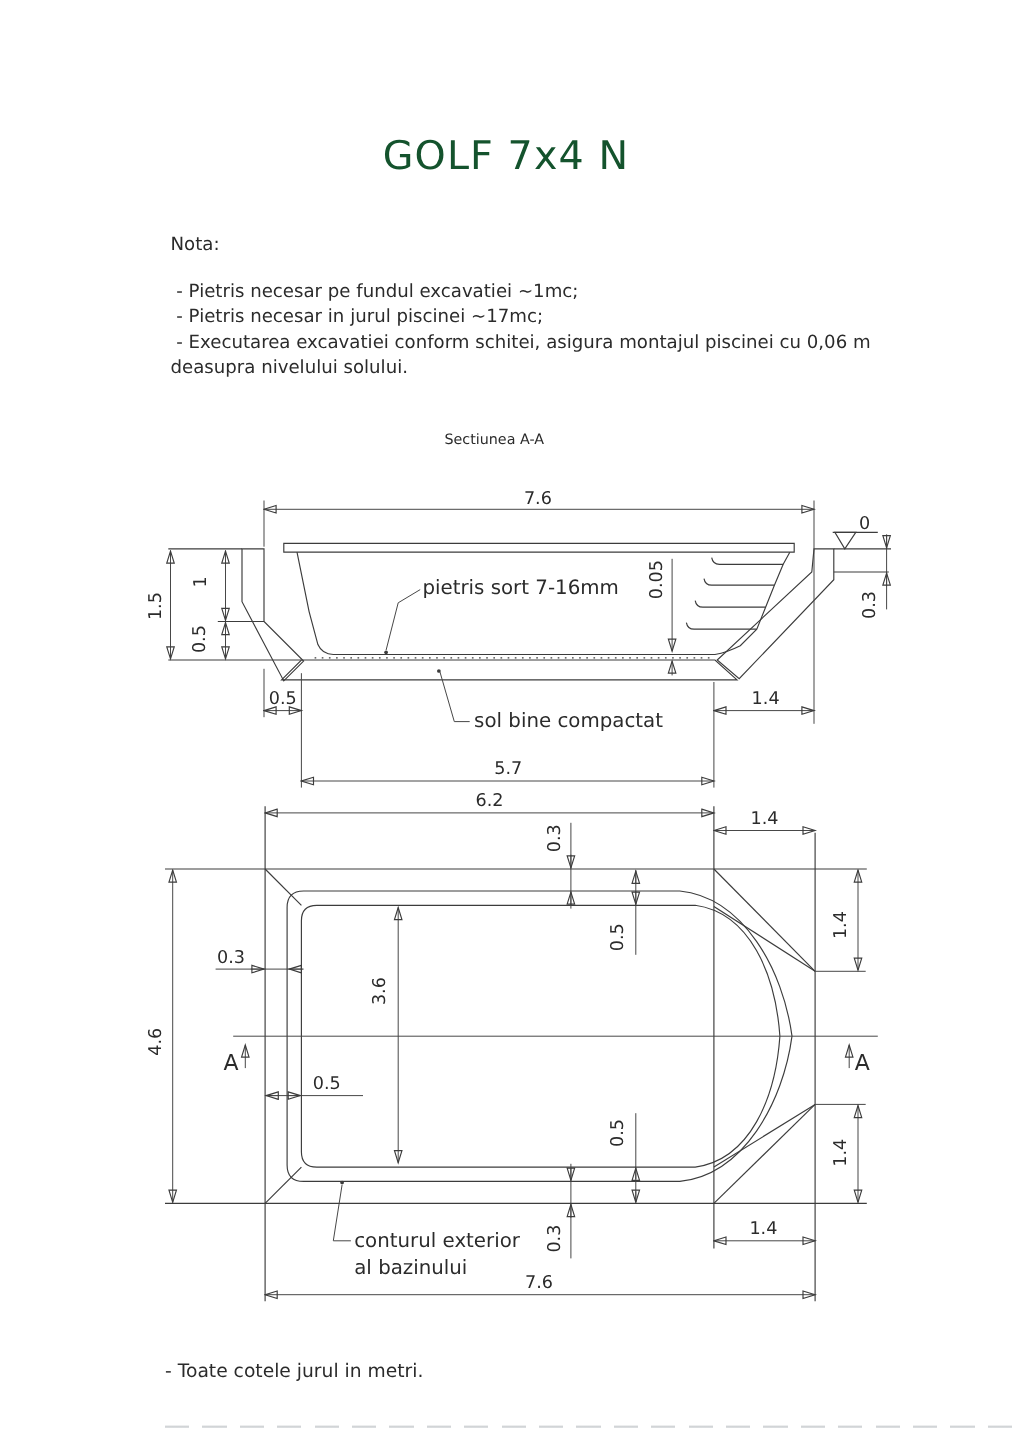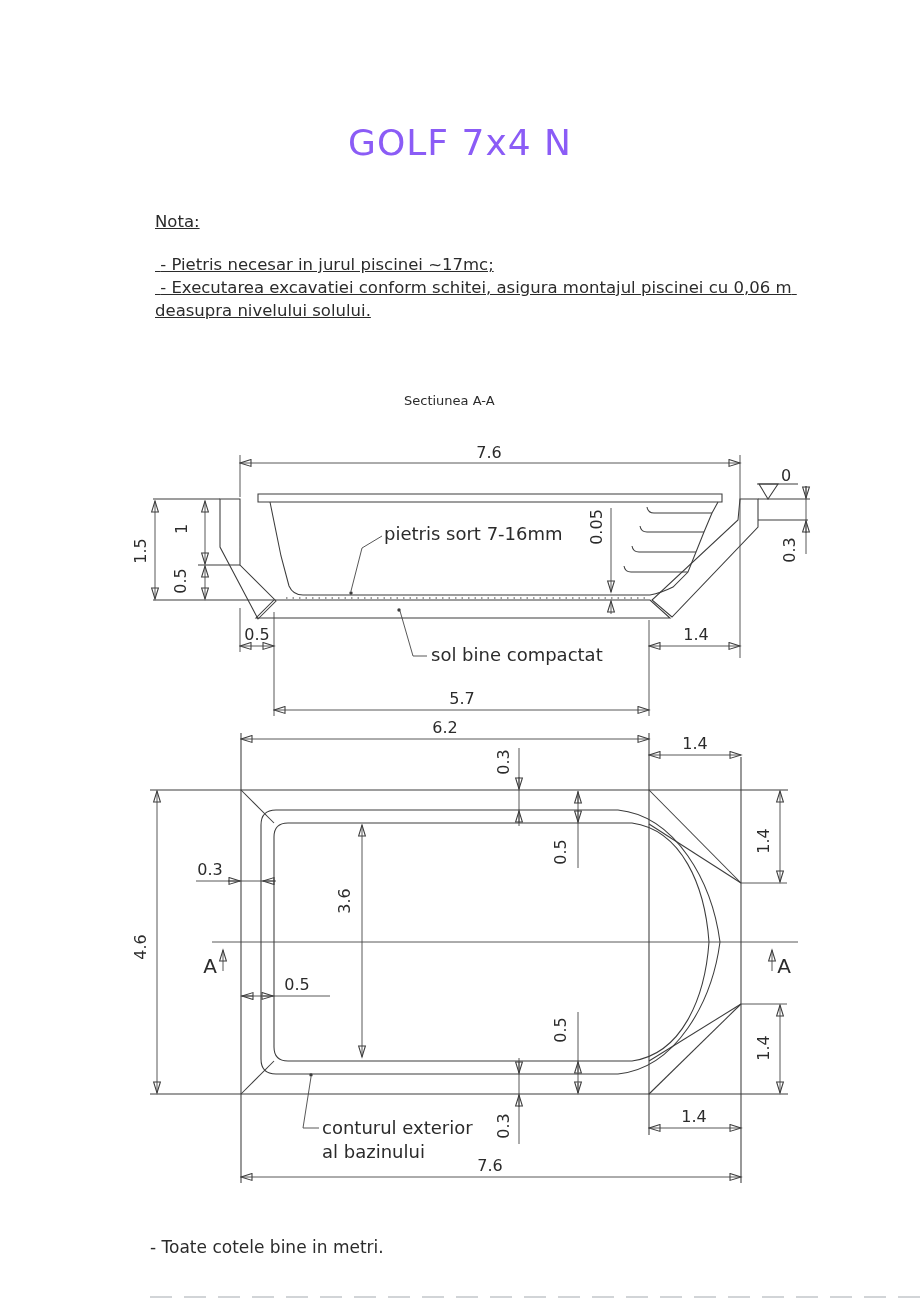--- a/index.html
+++ b/index.html
@@ -1,21 +1,21 @@
 <!DOCTYPE html>
 <html><head>
 <meta charset="utf-8">
 <style>
   html,body{margin:0;padding:0;background:#ffffff;}
   body{width:920px;height:1301px;position:relative;overflow:hidden;
        font-family:"DejaVu Sans","Liberation Sans",sans-serif;color:#2b2b2b;}
   .abs{position:absolute;}
   #page-title{top:122px;left:0;width:920px;text-align:center;font-size:36px;
-              letter-spacing:1px;color:#8b5cf6;}
-  #notes{top:210px;left:155px;width:718px;font-size:16.5px;line-height:23px;text-decoration:underline;}
+              letter-spacing:1px;color:#14532d;}
+  #notes{top:210px;left:155px;width:718px;font-size:16.5px;line-height:23px;}
   #notes .heading{margin-bottom:20px;}
   #notes .note-line{white-space:pre-wrap;}
   #section-title{top:393px;left:404px;font-size:13px;}
   #footer-note{top:1237px;left:150px;font-size:17px;}
   #scan-edge{top:1296px;left:150px;width:770px;height:2px;opacity:.45;
     background:repeating-linear-gradient(90deg,#9aa0a6 0 22px,transparent 22px 34px);}
   svg{position:absolute;overflow:visible;}
   svg path, svg line, svg circle, svg rect{stroke:#3c3c3c;fill:none;stroke-width:1.05;
     stroke-linecap:butt;stroke-linejoin:miter;}
   svg .dim{stroke:#454545;stroke-width:0.9;}
@@ -26,20 +26,21 @@
   svg text.lbl{font-size:18px;}
   svg text.amark{font-size:20px;}
 </style>
 </head>
 <body>
 
 <div id="page-title" class="abs">GOLF 7x4 N</div>
 
 <div id="notes" class="abs">
   <div class="heading">Nota:</div>
+  <div class="note-line"> - Pietris necesar pe fundul excavatiei ~1mc;</div>
   <div class="note-line"> - Pietris necesar in jurul piscinei ~17mc;</div>
   <div class="note-line"> - Executarea excavatiei conform schitei, asigura montajul piscinei cu 0,06 m deasupra nivelului solului.</div>
 </div>
 
 <div id="section-title" class="abs">Sectiunea A-A</div>
 
 <svg id="section-svg" style="left:130px;top:440px;" width="700" height="290" viewBox="130 440 700 290">
   <defs>
     <pattern id="xh" width="9" height="9" patternUnits="userSpaceOnUse">
       <path class="hatch" d="M0,0 L9,9 M9,0 L0,9"></path>
@@ -243,15 +244,15 @@
   </g>
 
   <g>
     <path class="dim" d="M311,1077 L303,1128 L319,1128"></path>
     <circle class="dot" cx="311" cy="1075" r="1.7"></circle>
     <text class="lbl" x="322" y="1134">conturul exterior</text>
     <text class="lbl" x="322" y="1158">al bazinului</text>
   </g>
 </svg>
 
-<div id="footer-note" class="abs">- Toate cotele bine in metri.</div>
+<div id="footer-note" class="abs">- Toate cotele jurul in metri.</div>
 
 <div id="scan-edge" class="abs"></div>
 
 </body></html>

